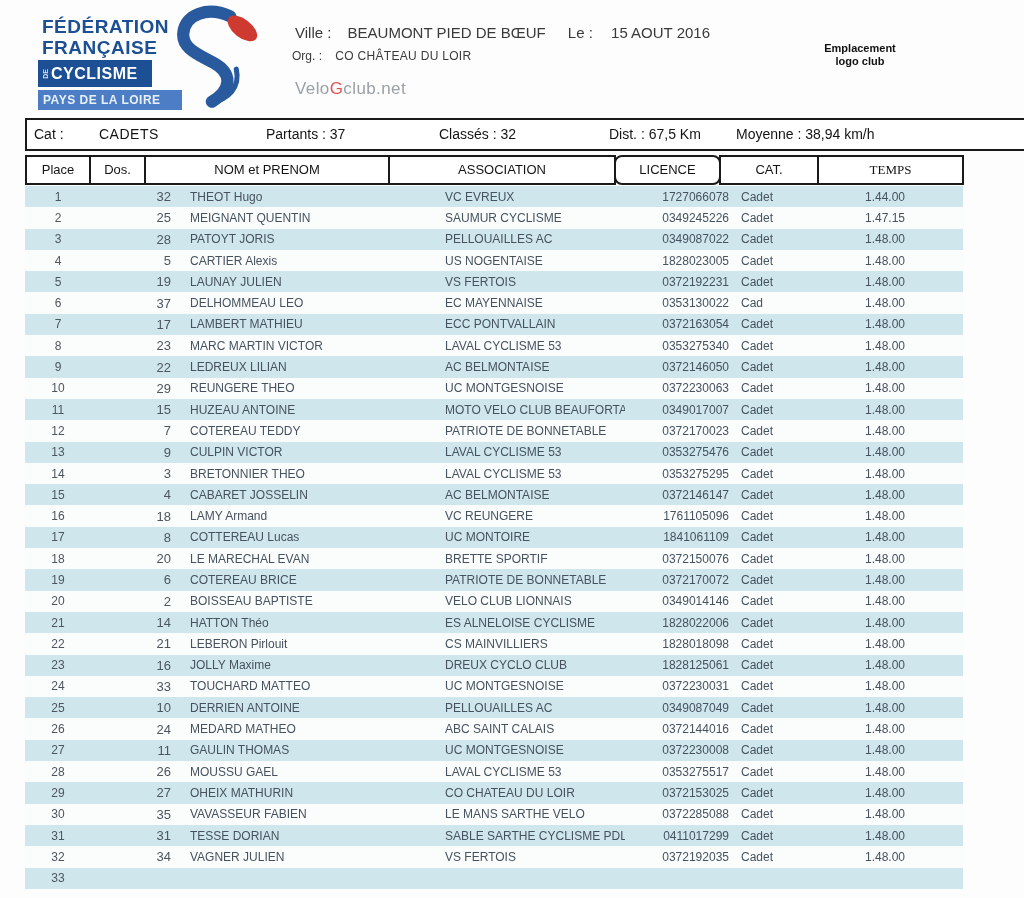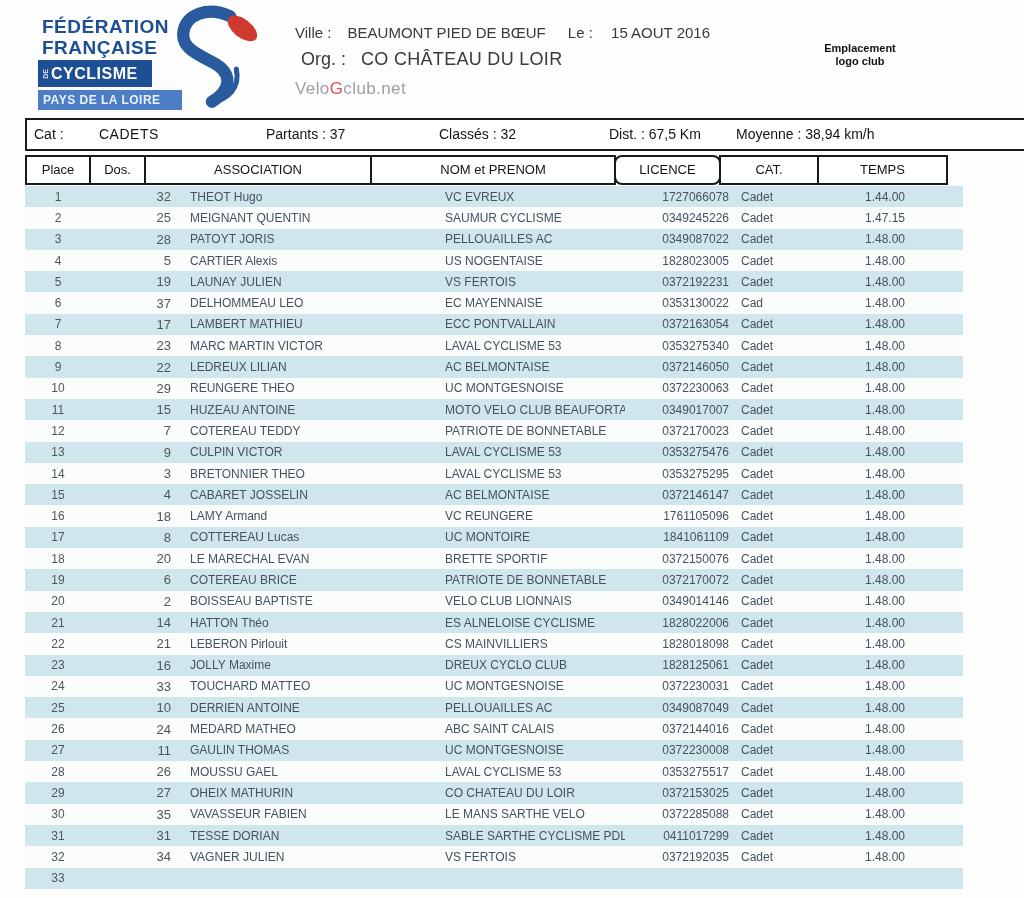--- a/index.html
+++ b/index.html
@@ -23,21 +23,21 @@
              writing-mode:vertical-rl; transform:rotate(180deg);
              line-height:1; margin:0 2px 0 4px; }
   .band-cyclisme-text { color:#ffffff; font-weight:bold; font-size:16px; letter-spacing:0.5px; }
   .band-pays { position:absolute; left:0; top:82px; width:144px; height:20px;
                background:var(--band-blue); display:flex; align-items:center; padding-left:5px; }
   .band-pays-text { color:#e8f0fb; font-weight:bold; font-size:12px; letter-spacing:0.5px; }
   .emblem { position:absolute; left:120px; top:-4px; width:124px; height:114px; }
 
   
   .info-line1 { position:absolute; left:295px; top:24px; font-size:15px; color:#3a3a3a; }
-  .info-line2 { position:absolute; left:301px; top:49px; font-size:18px; color:#3a3a3a; }
+  .info-line2 { position:absolute; left:292px; top:49px; font-size:12px; color:#3a3a3a; }
   .info-line1 span, .info-line2 span { display:inline-block; }
   .ville-value { margin-left:12px; }
   .le-label { margin-left:18px; }
   .le-value { margin-left:14px; }
   .org-value { margin-left:10px; letter-spacing:0.3px; }
   .velogistic { position:absolute; left:295px; top:79px; font-size:17px;
                 font-weight:300; color:var(--wm-gray); letter-spacing:0.4px; }
   .velogistic .g { color:var(--wm-red); font-weight:400; }
   .emplacement { position:absolute; left:800px; top:42px; width:120px;
                  text-align:center; font-size:11px; font-weight:bold; color:#111;
@@ -58,21 +58,21 @@
   .thead { position:absolute; left:25px; top:155px; height:30px; display:flex; }
   .th { border:2px solid #1a1a1a; margin-left:-2px; height:30px; line-height:26px;
         text-align:center; font-size:13px; color:#141414; background:#fff; white-space:nowrap; }
   .th:first-child { margin-left:0; }
   .th-place { width:66px; }
   .th-dos { width:57px; }
   .th-name { width:246px; }
   .th-assoc { width:228px; }
   .th-licence { width:107px;border-radius:8px; }
   .th-cat { width:100px; }
-  .th-temps { width:131px; }
+  .th-temps { width:147px;font-family:Liberation Serif, serif; }
 
   
   .rows { position:absolute; left:25px; top:186px; width:938px; }
   .trow { display:flex; height:21.3px; align-items:center; font-size:12px; color:#46525f; }
   .trow.stripe { background:var(--stripe); }
   .trow.plain  { background:#fbfcfc; }
   .c { white-space:nowrap; overflow:hidden; }
   .c-place { width:66px; text-align:center; color:#4d565e; }
   .c-dos { width:80px; text-align:right; color:#4d565e; font-size:13px; }
   .c-name { width:225px; padding-left:19px; }
@@ -126,22 +126,22 @@
     <span class="cat-value">CADETS</span>
     <span class="sum-partants">Partants : 37</span>
     <span class="sum-classes">Classés : 32</span>
     <span class="sum-dist">Dist. : 67,5 Km</span>
     <span class="sum-moyenne">Moyenne : 38,94 km/h</span>
   </div>
 
   <div class="thead">
     <div class="th th-place">Place</div>
     <div class="th th-dos">Dos.</div>
+    <div class="th th-name">NOM et PRENOM</div>
     <div class="th th-assoc">ASSOCIATION</div>
-    <div class="th th-name">NOM et PRENOM</div>
     <div class="th th-licence">LICENCE</div>
     <div class="th th-cat">CAT.</div>
     <div class="th th-temps">TEMPS</div>
   </div>
 
   <div class="rows">
       <div class="trow stripe">
         <div class="c c-place">1</div>
         <div class="c c-dos">32</div>
         <div class="c c-name">THEOT  Hugo</div>

